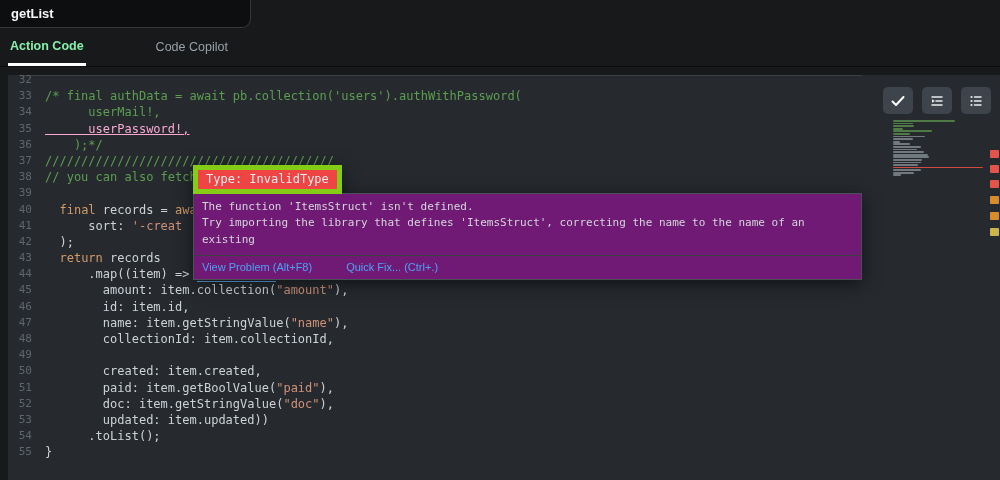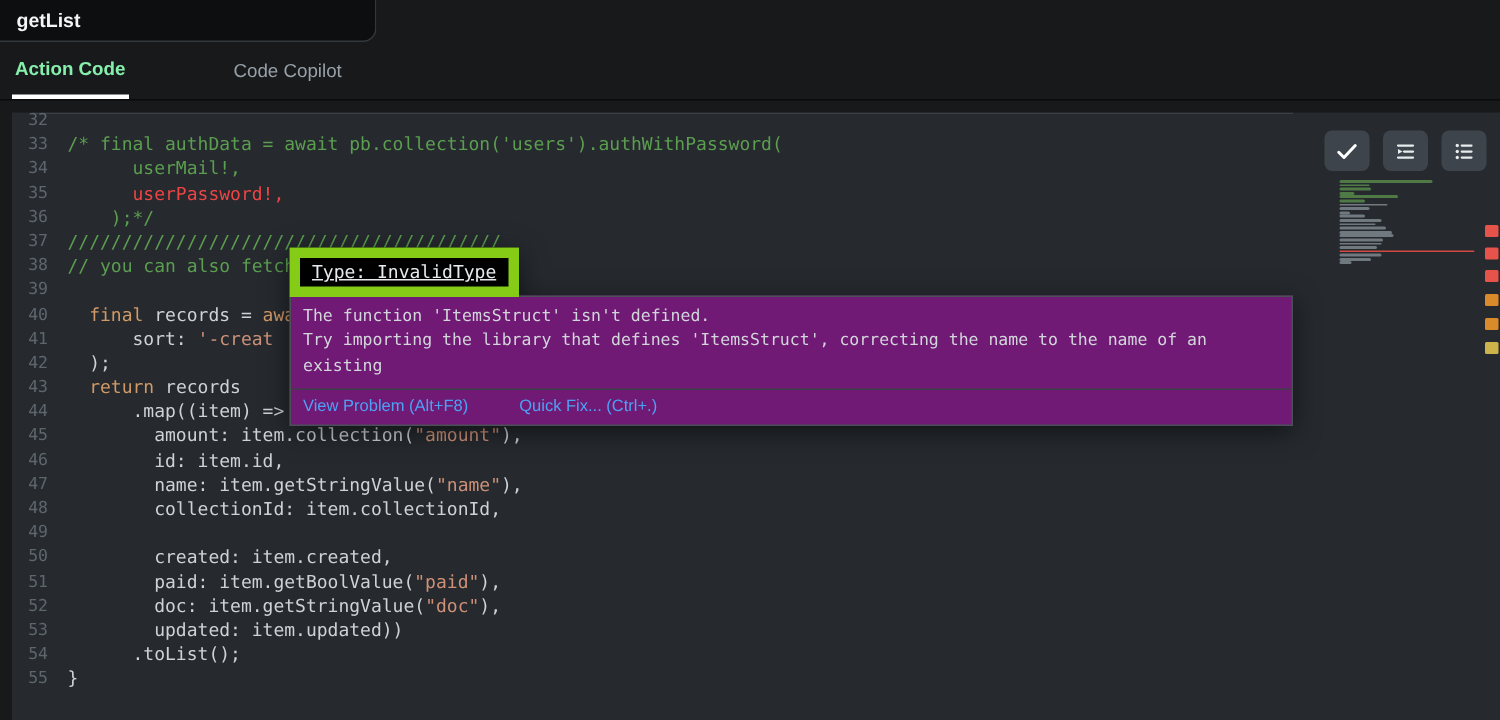--- a/index.html
+++ b/index.html
@@ -44,22 +44,22 @@
   .mm-row { height: 1.8px; margin-bottom: 0.8px; border-radius: 1px; }
   
   .ruler { position: absolute; right: 0; top: 0; bottom: 0; width: 12px; }
   .marker { position: absolute; right: 1px; width: 9px; height: 8px; border-radius: 1px; }
   
   .tooltip {
     position: absolute; left: 193px; top: 165px; width: 669px; z-index: 6;
     font-family: "DejaVu Sans Mono", monospace; filter: drop-shadow(0 4px 9px rgba(0,0,0,0.55));
   }
   .tt-chip {
-    display: inline-block; background: #000000; border: 7px solid #84cc16;
-    padding: 2px 8px 3px; font-size: 12px; color: #e8ebee; position: relative; z-index: 2; margin-bottom: -1px; text-decoration: underline;
+    display: inline-block; background: #ef4444; border: 5px solid #84cc16;
+    padding: 2px 8px 3px; font-size: 12px; color: #e8ebee; position: relative; z-index: 2; margin-bottom: -1px;
   }
   .tt-box { background: #701a75; border: 1px solid #4a5056; }
   .tt-body { padding: 5px 8px 7px; font-size: 11px; line-height: 16.3px; color: #d2d6da; }
   .tt-link { color: #4da1f5; text-decoration: underline; cursor: pointer; }
   .tt-actions {
     border-top: 1px solid #3c4147; padding: 5px 8px 6px; display: flex; gap: 34px;
     font-family: "Liberation Sans", sans-serif; font-size: 11px;
   }
   .tt-actions a { color: #4da1f5; cursor: pointer; text-decoration: none; }
 </style>
@@ -76,21 +76,21 @@
     <div class="tab active">Action Code</div>
     <div class="tab">Code Copilot</div>
   </div>
 
   <div class="editor">
     <div class="editor-topline"></div>
     <div id="code">
         <div class="code-line"><span class="ln">32</span><span class="code"></span></div>
         <div class="code-line"><span class="ln">33</span><span class="code"><span style="color: rgb(92, 158, 80);">/* final authData = await pb.collection('users').authWithPassword(</span></span></div>
         <div class="code-line"><span class="ln">34</span><span class="code"><span style="color: rgb(92, 158, 80);">      userMail!,</span></span></div>
-        <div class="code-line"><span class="ln">35</span><span class="code"><span style="color: #ef4444;">      userPassword!,</span></span></div>
+        <div class="code-line"><span class="ln">35</span><span class="code"><span style="color: #f9a8d4; text-decoration: underline;">      userPassword!,</span></span></div>
         <div class="code-line"><span class="ln">36</span><span class="code"><span style="color: rgb(92, 158, 80);">    );*/</span></span></div>
         <div class="code-line"><span class="ln">37</span><span class="code"><span style="color: rgb(92, 158, 80);">////////////////////////////////////////</span></span></div>
         <div class="code-line"><span class="ln">38</span><span class="code"><span style="color: rgb(92, 158, 80);">// you can also fetch</span></span></div>
         <div class="code-line"><span class="ln">39</span><span class="code"></span></div>
         <div class="code-line"><span class="ln">40</span><span class="code"><span style="color: rgb(205, 210, 214);">  </span><span style="color: rgb(209, 154, 102);">final</span><span style="color: rgb(205, 210, 214);"> records = </span><span style="color: rgb(209, 154, 102);">awa</span></span></div>
         <div class="code-line"><span class="ln">41</span><span class="code"><span style="color: rgb(205, 210, 214);">      sort: </span><span style="color: rgb(206, 145, 120); margin-top: 29px;">'-creat</span></span></div>
         <div class="code-line"><span class="ln">42</span><span class="code"><span style="color: rgb(205, 210, 214);">  );</span></span></div>
         <div class="code-line"><span class="ln">43</span><span class="code"><span style="color: rgb(205, 210, 214);">  </span><span style="color: rgb(209, 154, 102);">return</span><span style="color: rgb(205, 210, 214);"> records</span></span></div>
         <div class="code-line"><span class="ln">44</span><span class="code"><span style="color: rgb(205, 210, 214);">      .map((item) =&gt; </span><span class="err" style="color: rgb(97, 175, 239);">ItemsStruct</span><span style="color: rgb(205, 210, 214);">(</span></span></div>
         <div class="code-line"><span class="ln">45</span><span class="code"><span style="color: rgb(205, 210, 214);">        amount: item.collection(</span><span style="color: rgb(206, 145, 120);">"amount"</span><span style="color: rgb(205, 210, 214);">),</span></span></div>

